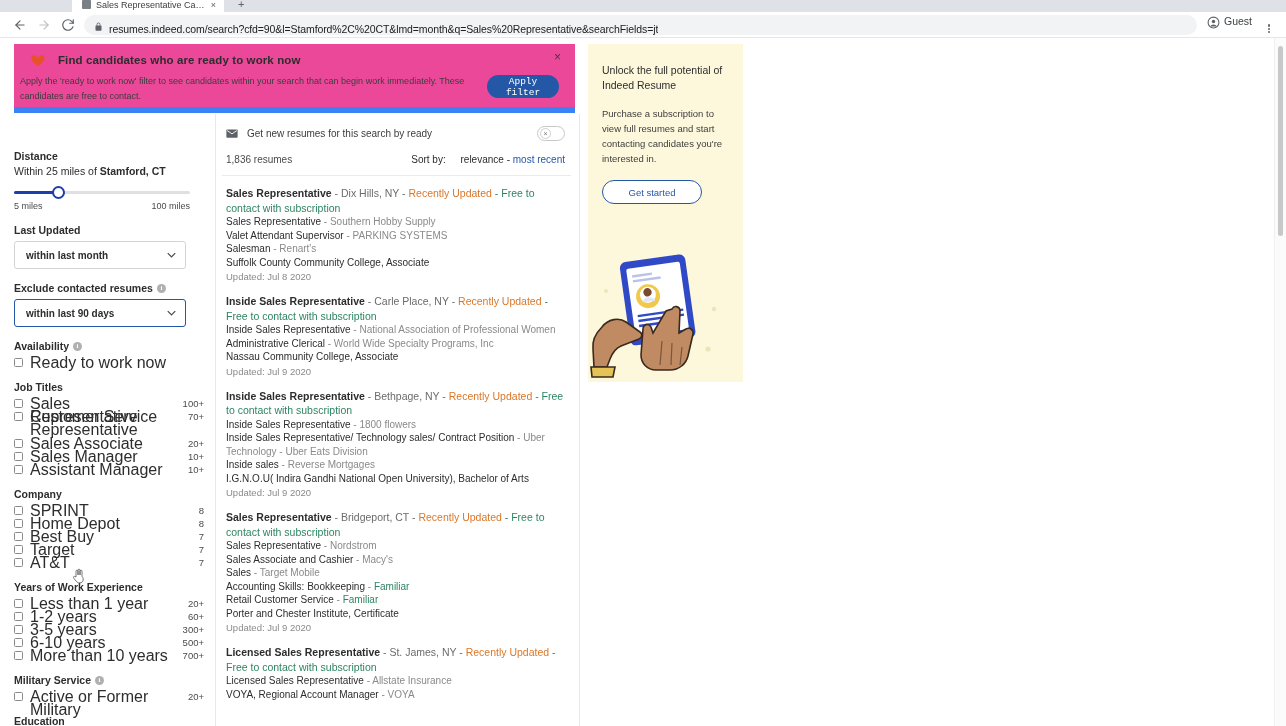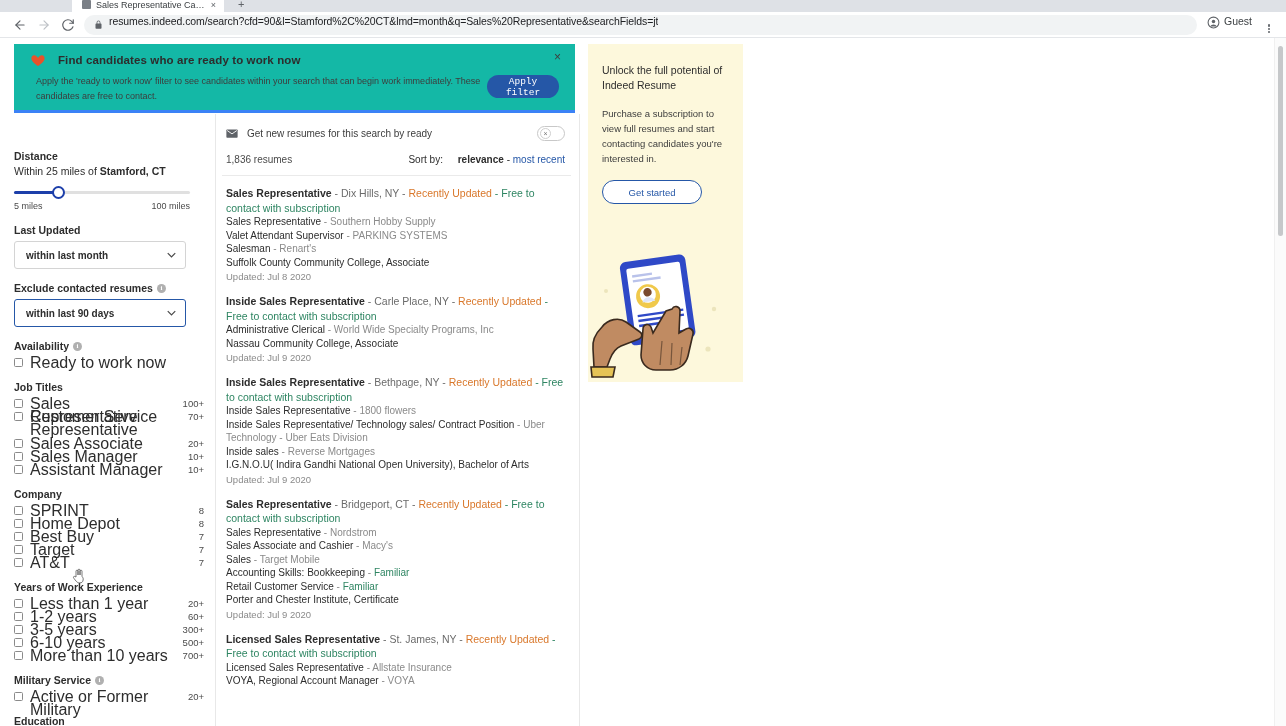--- a/index.html
+++ b/index.html
@@ -40,21 +40,21 @@
     border-bottom:1px solid #e4e6e9;
   }
   .nav-btn {
     width:24px; height:24px; display:flex; align-items:center; justify-content:center;
     color:#5f6368; flex:none;
   }
   .nav-btn.disabled { color:#bdc1c6; }
   .nav-btn svg { display:block; }
   .omnibox {
     flex:1; height:20px; background:#f1f3f4; border-radius:10px;
-    display:flex; align-items:flex-start; padding:0 10px; gap:6px;
+    display:flex; align-items:flex-end; padding:0 10px; gap:6px;
     margin:0 6px 0 4px; min-width:0;
   }
   .lock-icon { flex:none; color:#5f6368; }
   .omnibox-url {
     font-size:10.5px; color:#202124; white-space:nowrap; overflow:hidden;
     text-overflow:clip; letter-spacing:-0.1px;
   }
   .profile-chip {
     display:flex; align-items:flex-start; gap:4px; height:20px; padding:0 8px 0 4px;
     border-radius:10px; flex:none;
@@ -75,31 +75,31 @@
     background:#c6c8ca; border-radius:3px;
   }
   .page-scrollbar-track {
     position:absolute; right:0px; top:0; width:12px; height:688px;
     background:#fbfbfb; border-left:1px solid #f0f0f0;
   }
 
   
   .banner {
     position:absolute; left:14px; top:6px; width:561px; height:69px;
-    background:#14b8a6; border-bottom:3px solid #3b82f6;
+    background:#ec4899; border-bottom:6px solid #3b82f6;
   }
   .banner-head { display:flex; align-items:center; gap:10px; padding:6px 0 0 14px; }
   .heart-icon { width:20px; height:20px; display:flex; align-items:center; justify-content:center; flex:none; }
   .banner-title { font-size:11.5px; font-weight:bold; color:#2d2d2d; letter-spacing:0.1px; }
   .banner-close {
     position:absolute; right:14px; top:7px; font-size:12px; color:#3d3d3d;
     line-height:12px; cursor:default;
   }
   .banner-body {
-    position:absolute; left:22px; top:30px; width:455px;
+    position:absolute; left:6px; top:30px; width:455px;
     font-size:9px; color:#3d3d3d; line-height:15px;
   }
   .apply-filter-btn {
     position:absolute; left:473px; top:31px; width:72px; height:23px;
     background:#2557a7; color:#fff; border-radius:12px; border:none;
     font-size:9.5px; font-family:Liberation Mono, monospace; display:flex; align-items:center;
     justify-content:center; cursor:pointer;
   }
 
   
@@ -178,21 +178,21 @@
     border-radius:50%; background:#fff; border:1px solid #cfcfcf;
     display:flex; align-items:center; justify-content:center;
     font-size:7px; color:#777; line-height:7px;
   }
   .count-row {
     display:flex; align-items:center; justify-content:space-between;
     padding:2px 6px 10px 4px; border-bottom:1px solid #eaeaea;
   }
   .count-text { font-size:10px; color:#4a4a4a; }
   .sort-text { font-size:10px; color:#2d2d2d; }
-  .sort-text b { font-weight:bold;padding-left:12px; }
+  .sort-text b { font-weight:normal;padding-left:12px; }
   .sort-link { color:#2557a7; }
 
   .resume-card { padding:10px 4px 0 4px; }
   .r-head { font-size:10.5px; line-height:14.5px; }
   .r-title { font-weight:bold; color:#2d2d2d; }
   .r-loc { color:#6b6b6b; }
   .r-recent { color:#d9772a; }
   .r-free { color:#2e8562; }
   .r-line { font-size:10px; line-height:13.5px; color:#2d2d2d; }
   .r-line .muted { color:#8a8a8a; }
@@ -507,20 +507,21 @@
         <div class="r-head"><span class="r-title">Sales Representative</span><span class="r-loc"> - Dix Hills, NY - </span><span class="r-recent">Recently Updated</span><span class="r-free"> - Free to contact with subscription</span></div>
         <div class="r-line"><span>Sales Representative</span><span class="muted"> - </span><span class="muted">Southern Hobby Supply</span></div>
         <div class="r-line"><span>Valet Attendant Supervisor</span><span class="muted"> - </span><span class="muted">PARKING SYSTEMS</span></div>
         <div class="r-line"><span>Salesman</span><span class="muted"> - </span><span class="muted">Renart's</span></div>
         <div class="r-line"><span>Suffolk County Community College, Associate</span></div>
         <div class="r-updated">Updated: Jul 8 2020</div>
       </div>
 
       <div class="resume-card">
         <div class="r-head"><span class="r-title">Inside Sales Representative</span><span class="r-loc"> - Carle Place, NY - </span><span class="r-recent">Recently Updated</span><span class="r-free"> - Free to contact with subscription</span></div>
+        <div class="r-line"><span>Inside Sales Representative</span><span class="muted"> - </span><span class="muted">National Association of Professional Women</span></div>
         <div class="r-line"><span>Administrative Clerical</span><span class="muted"> - </span><span class="muted">World Wide Specialty Programs, Inc</span></div>
         <div class="r-line"><span>Nassau Community College, Associate</span></div>
         <div class="r-updated">Updated: Jul 9 2020</div>
       </div>
 
       <div class="resume-card">
         <div class="r-head"><span class="r-title">Inside Sales Representative</span><span class="r-loc"> - Bethpage, NY - </span><span class="r-recent">Recently Updated</span><span class="r-free"> - Free to contact with subscription</span></div>
         <div class="r-line"><span>Inside Sales Representative</span><span class="muted"> - </span><span class="muted">1800 flowers</span></div>
         <div class="r-line"><span>Inside Sales Representative/ Technology sales/ Contract Position</span><span class="muted"> - </span><span class="muted">Uber Technology - Uber Eats Division</span></div>
         <div class="r-line"><span>Inside sales</span><span class="muted"> - </span><span class="muted">Reverse Mortgages</span></div>

